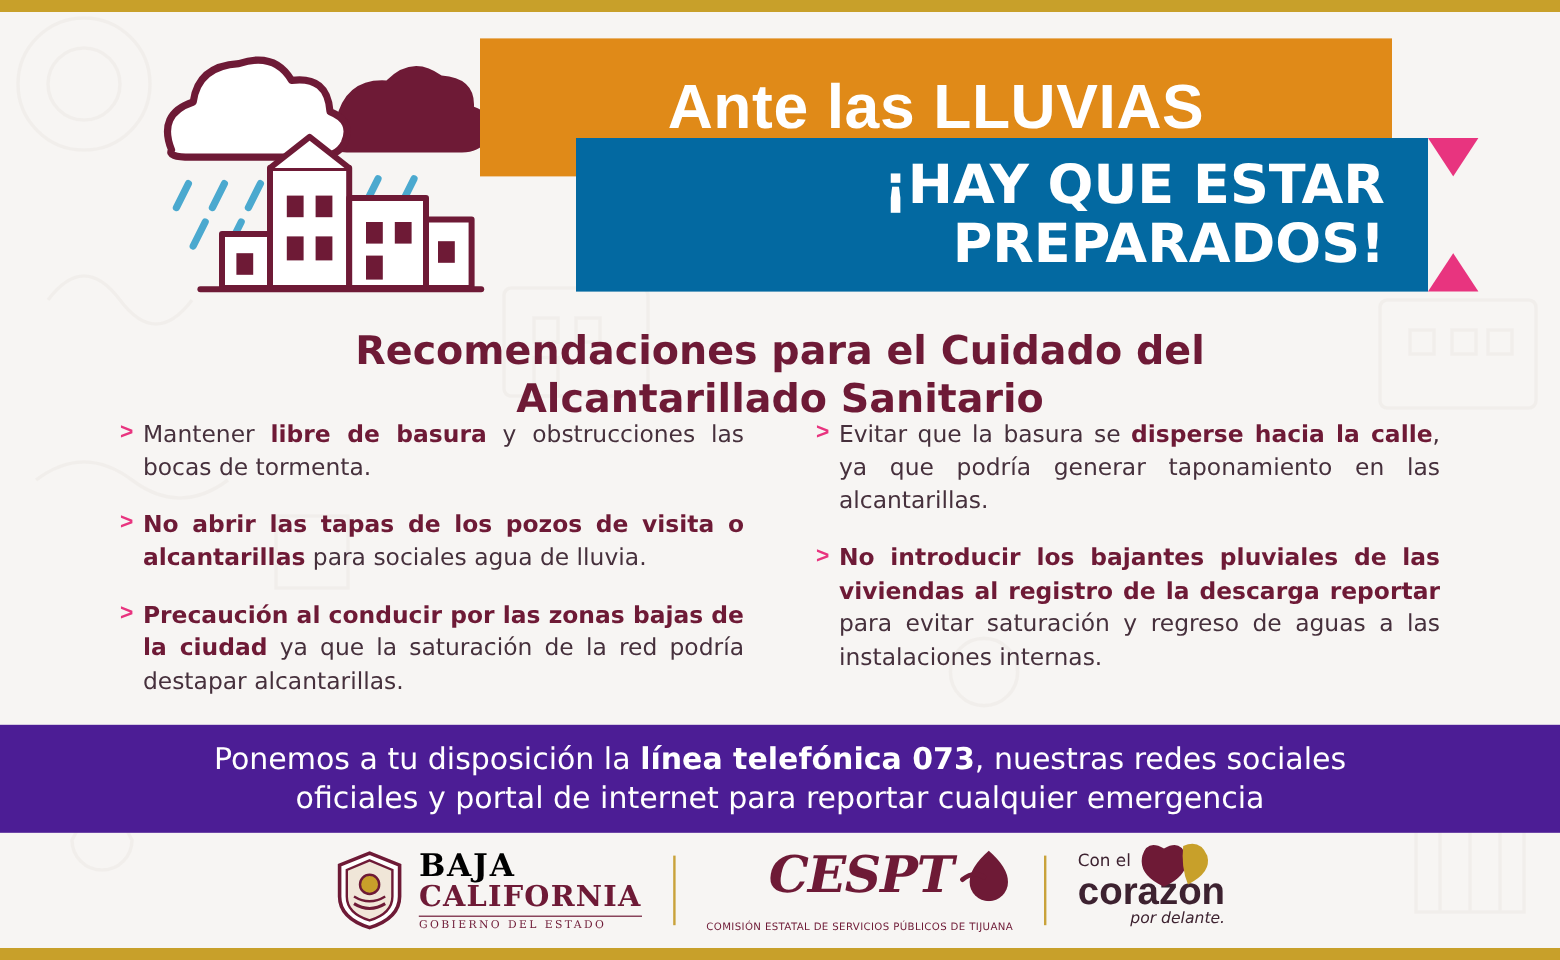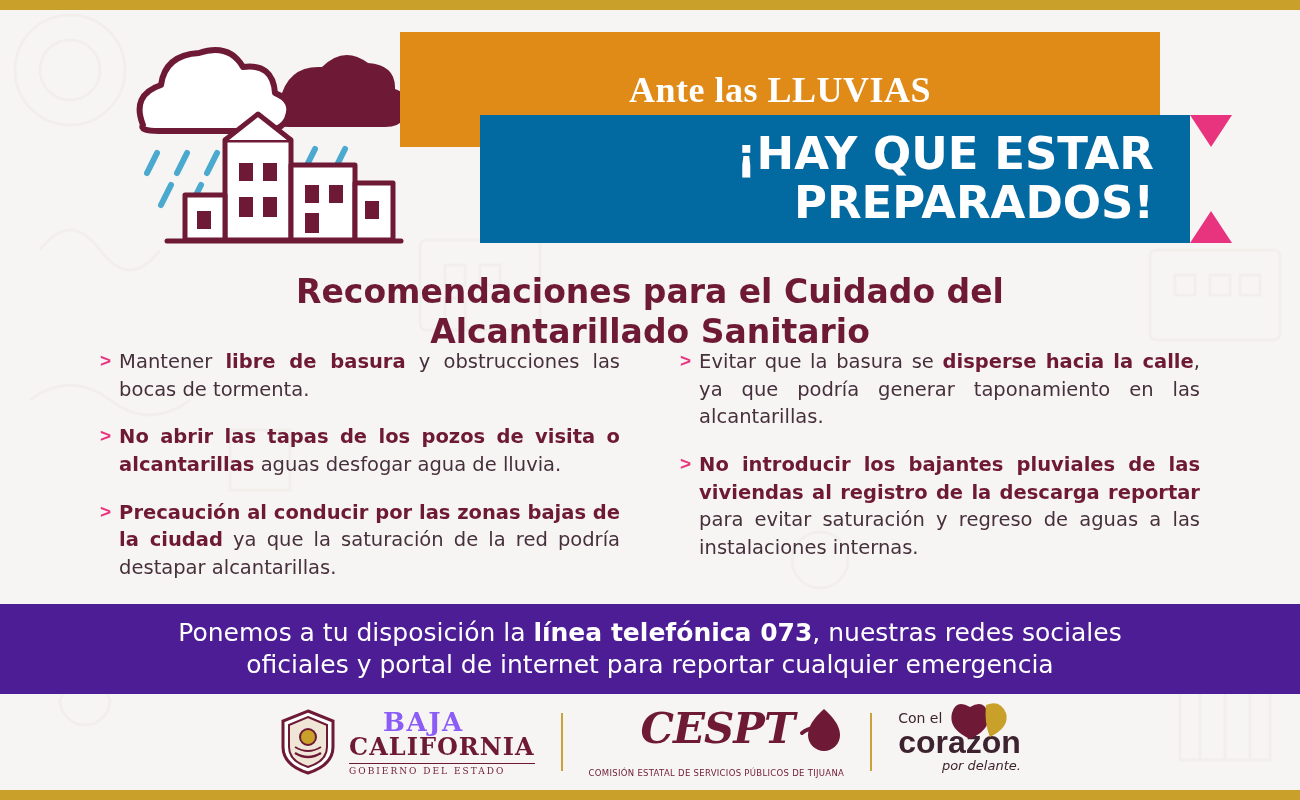--- a/index.html
+++ b/index.html
@@ -67,24 +67,24 @@
     top: 22px;
     width: 760px;
     height: 115px;
     background: #e08a18;
     display: flex;
     align-items: center;
     justify-content: center;
   }
   .orange-banner .txt {
     color: #ffffff;
-    font-size: 36px;
+    font-size: 52px;
     font-weight: bold;
     letter-spacing: 0.5px;
-    font-family: Liberation Serif, serif;
+    font-family: Liberation Sans, sans-serif;
     white-space: nowrap;
   }
 
   .pink-banner {
     position: absolute;
     left: 480px;
     top: 105px;
     width: 710px;
     height: 128px;
     background: #0369a1;
@@ -219,26 +219,25 @@
     justify-content: center;
     gap: 26px;
   }
   .logo-bc {
     display: flex;
     align-items: center;
     gap: 12px;
   }
   .bc-text { line-height: 1; }
   .bc-text .l1 {
-    color: #8b5cf6;
+    color: #000000;
     font-size: 26px;
     font-weight: bold;
     letter-spacing: 1.5px;
     font-family: "DejaVu Serif", serif;
-    margin-left: 34px;
   }
   .bc-text .l2 {
     color: #6e1a36;
     font-size: 24px;
     font-weight: bold;
     letter-spacing: 1px;
     font-family: "DejaVu Serif", serif;
   }
   .bc-text .l3 {
     color: #6e1a36;
@@ -388,21 +387,21 @@
   </div>
 
   <div class="columns">
     <div class="col" id="col-left">
         <div class="rec">
           <span class="marker">&gt;</span>
           <div class="body"><span class="reg">Mantener </span><b>libre de basura</b><span class="reg"> y obstrucciones las bocas de tormenta.</span></div>
         </div>
         <div class="rec">
           <span class="marker">&gt;</span>
-          <div class="body"><b>No abrir las tapas de los pozos de visita o alcantarillas</b><span class="reg"> aguas desfogar agua de lluvia.</span></div>
+          <div class="body"><b>No abrir las tapas de los pozos de visita o alcantarillas</b><span class="reg"> para sociales agua de lluvia.</span></div>
         </div>
         <div class="rec">
           <span class="marker">&gt;</span>
           <div class="body"><b>Precaución al conducir por las zonas bajas de la ciudad</b><span class="reg"> ya que la saturación de la red podría destapar alcantarillas.</span></div>
         </div>
       </div>
     <div class="col" id="col-right">
         <div class="rec">
           <span class="marker">&gt;</span>
           <div class="body"><span class="reg">Evitar que la basura se </span><b>disperse hacia la calle</b><span class="reg">, ya que podría generar taponamiento en las alcantarillas.</span></div>

